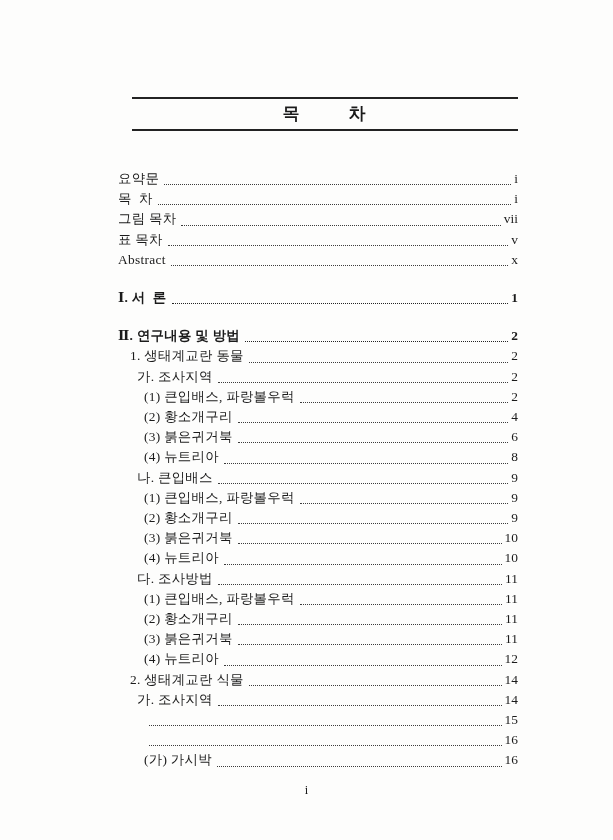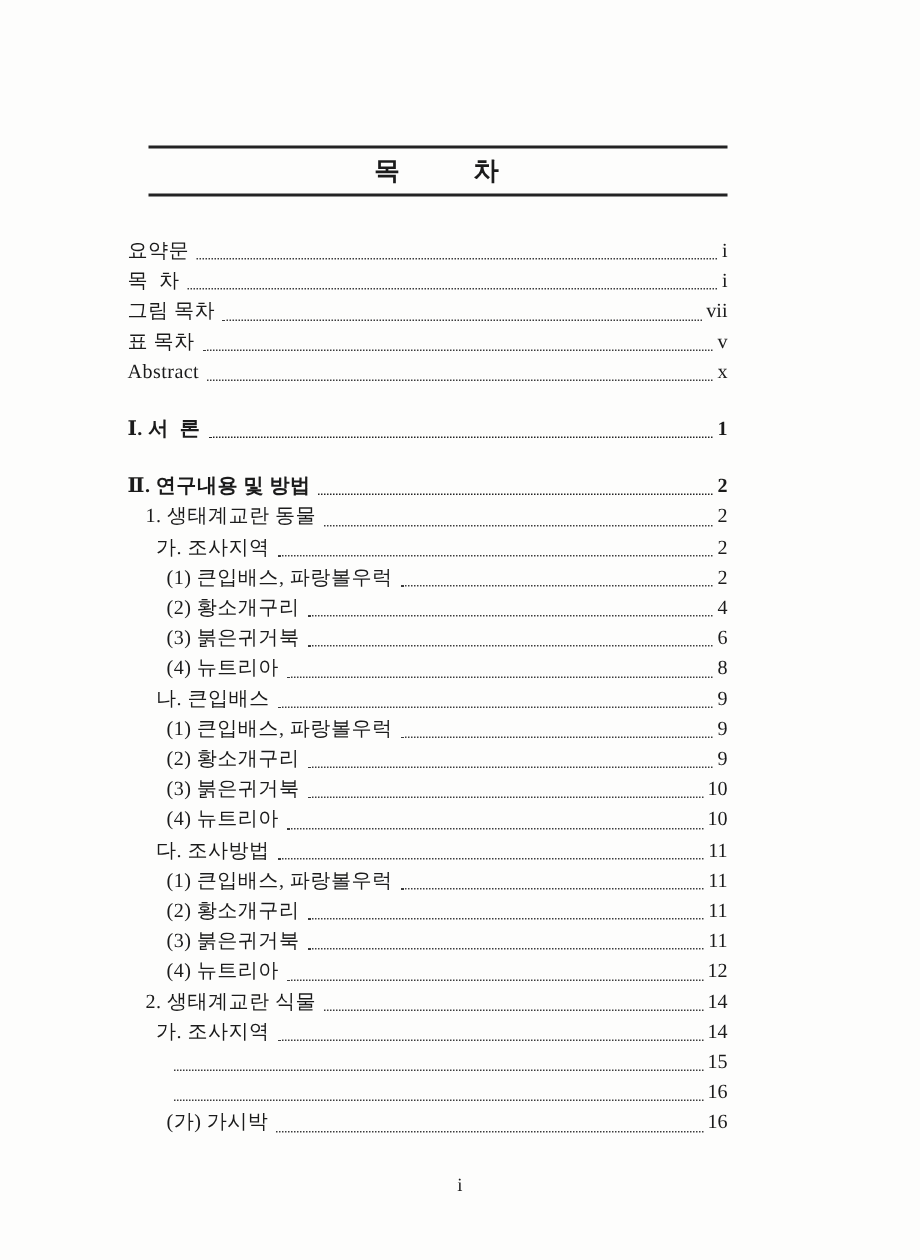--- a/index.html
+++ b/index.html
@@ -11,40 +11,40 @@
     position: relative;
     width: 613px;
     height: 840px;
     background: #fdfdfc;
     overflow: hidden;
     font-family: "Liberation Serif", "DejaVu Serif", serif;
     color: #1b1b1b;
   }
   .content {
     position: absolute;
-    left: 85px;
+    left: 118px;
     top: 97px;
     width: 400px;
   }
   .title-block {
     margin-left: 14px;
     border-top: 2px solid #232323;
     border-bottom: 2px solid #232323;
     padding: 3px 0 4px 0;
   }
   .doc-title {
     text-align: center;
     font-size: 17px;
     font-weight: bold;
     letter-spacing: 2px;
     word-spacing: 2.4em;
     white-space: pre;
   }
   .toc-list {
-    margin-top: 26px;
+    margin-top: 38px;
   }
   .toc-row {
     display: flex;
     align-items: baseline;
     line-height: 20.2px;
     font-size: 13.4px;
   }
   .toc-row .label {
     flex: 0 0 auto;
     white-space: pre;

